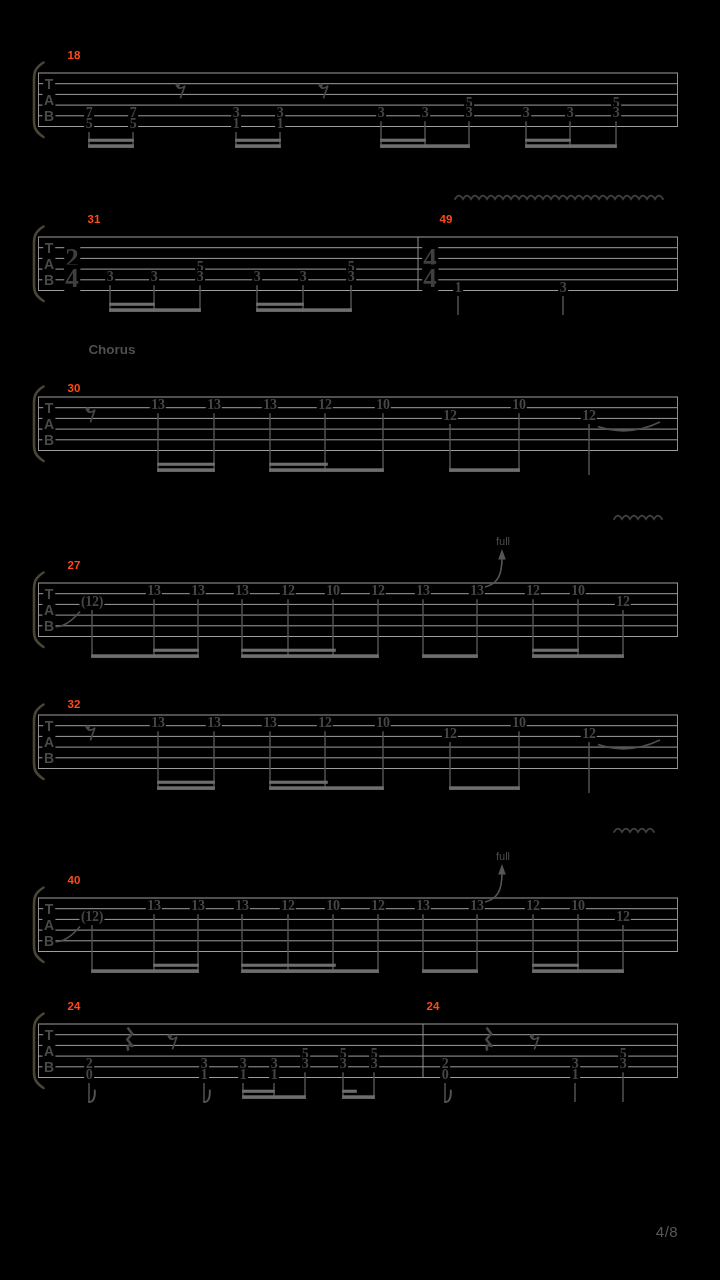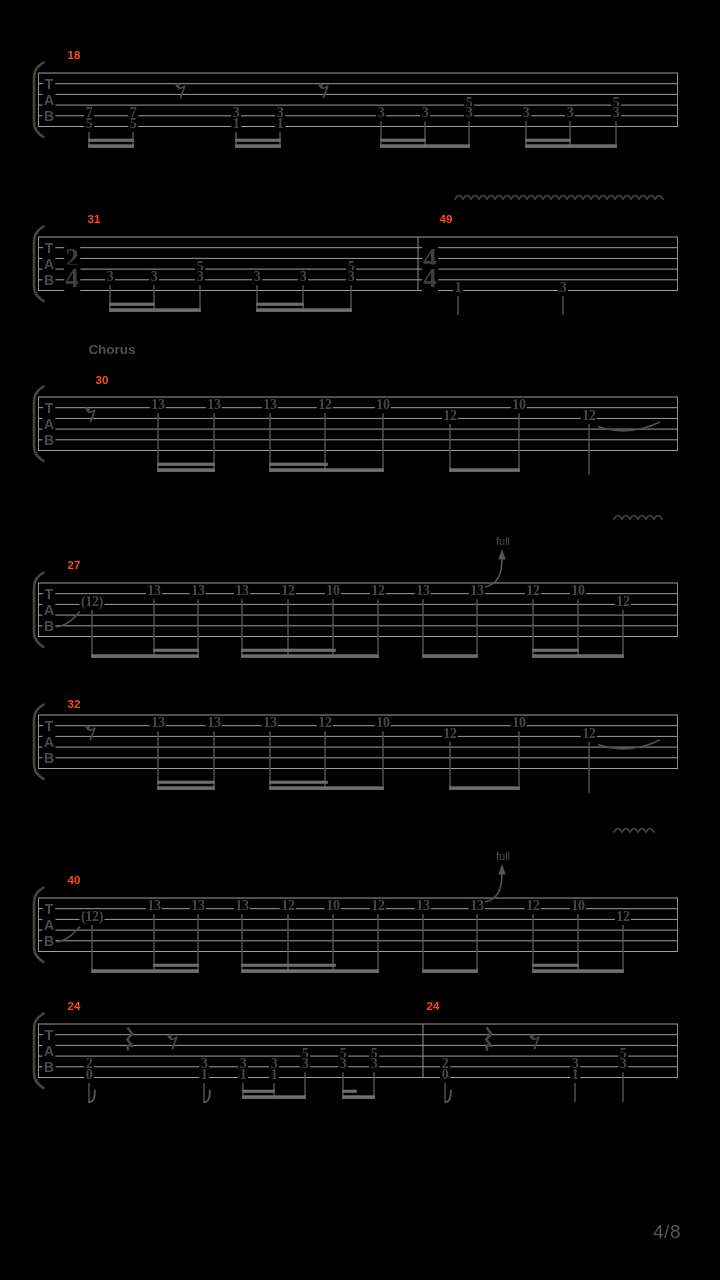--- a/index.html
+++ b/index.html
@@ -9,21 +9,21 @@
   #labels{position:absolute;left:0;top:0;width:720px;height:1280px;}
   .lbl{position:absolute;transform:translate(-50%,-50%);white-space:nowrap;line-height:1;}
   .fret{font-family:"Liberation Serif",serif;font-weight:bold;font-size:14px;
         background:#000;padding:0 1.5px;letter-spacing:-0.3px;}
   .tsig{font-family:"Liberation Serif",serif;font-weight:bold;font-size:27px;
         background:#000;padding:0 1px;}
   .clef{font-weight:bold;font-size:14px;background:#000;padding:0 1.5px;}
   .mnum{font-weight:bold;font-size:11.5px;}
   .section{font-weight:bold;font-size:13.5px;}
   .bendlbl{font-size:11px;}
-  .pagenum{font-size:19px;letter-spacing:0.5px;}
+  .pagenum{font-size:15px;letter-spacing:0.5px;}
 </style>
 </head>
 <body>
 
 <div id="score">
   <svg id="notation" width="720" height="1280" viewBox="0 0 720 1280">
       <path d="M 455,199 q 2,-3.4 4,-3.4 q 2,0 4,3.4 q 2,-3.4 4,-3.4 q 2,0 4,3.4 q 2,-3.4 4,-3.4 q 2,0 4,3.4 q 2,-3.4 4,-3.4 q 2,0 4,3.4 q 2,-3.4 4,-3.4 q 2,0 4,3.4 q 2,-3.4 4,-3.4 q 2,0 4,3.4 q 2,-3.4 4,-3.4 q 2,0 4,3.4 q 2,-3.4 4,-3.4 q 2,0 4,3.4 q 2,-3.4 4,-3.4 q 2,0 4,3.4 q 2,-3.4 4,-3.4 q 2,0 4,3.4 q 2,-3.4 4,-3.4 q 2,0 4,3.4 q 2,-3.4 4,-3.4 q 2,0 4,3.4 q 2,-3.4 4,-3.4 q 2,0 4,3.4 q 2,-3.4 4,-3.4 q 2,0 4,3.4 q 2,-3.4 4,-3.4 q 2,0 4,3.4 q 2,-3.4 4,-3.4 q 2,0 4,3.4 q 2,-3.4 4,-3.4 q 2,0 4,3.4 q 2,-3.4 4,-3.4 q 2,0 4,3.4 q 2,-3.4 4,-3.4 q 2,0 4,3.4 q 2,-3.4 4,-3.4 q 2,0 4,3.4 q 2,-3.4 4,-3.4 q 2,0 4,3.4 q 2,-3.4 4,-3.4 q 2,0 4,3.4 q 2,-3.4 4,-3.4 q 2,0 4,3.4 q 2,-3.4 4,-3.4 q 2,0 4,3.4 q 2,-3.4 4,-3.4 q 2,0 4,3.4 q 2,-3.4 4,-3.4 q 2,0 4,3.4" stroke="#3e3e3e" stroke-width="1.9" fill="none" stroke-linecap="round"></path>
       <path d="M 614,519 q 2,-3.4 4,-3.4 q 2,0 4,3.4 q 2,-3.4 4,-3.4 q 2,0 4,3.4 q 2,-3.4 4,-3.4 q 2,0 4,3.4 q 2,-3.4 4,-3.4 q 2,0 4,3.4 q 2,-3.4 4,-3.4 q 2,0 4,3.4 q 2,-3.4 4,-3.4 q 2,0 4,3.4" stroke="#3e3e3e" stroke-width="1.9" fill="none" stroke-linecap="round"></path>
       <path d="M 614,832 q 2,-3.4 4,-3.4 q 2,0 4,3.4 q 2,-3.4 4,-3.4 q 2,0 4,3.4 q 2,-3.4 4,-3.4 q 2,0 4,3.4 q 2,-3.4 4,-3.4 q 2,0 4,3.4 q 2,-3.4 4,-3.4 q 2,0 4,3.4" stroke="#3e3e3e" stroke-width="1.9" fill="none" stroke-linecap="round"></path>
       <g>
@@ -303,21 +303,21 @@
       <span class="lbl fret" style="left: 200px; top: 277.3px; color: rgb(69, 69, 69);">3</span>
       <span class="lbl fret" style="left: 257px; top: 277.3px; color: rgb(69, 69, 69);">3</span>
       <span class="lbl fret" style="left: 303px; top: 277.3px; color: rgb(69, 69, 69);">3</span>
       <span class="lbl fret" style="left: 351px; top: 266.6px; color: rgb(69, 69, 69);">5</span>
       <span class="lbl fret" style="left: 351px; top: 277.3px; color: rgb(69, 69, 69);">3</span>
       <span class="lbl fret" style="left: 458px; top: 288px; color: rgb(69, 69, 69);">1</span>
       <span class="lbl fret" style="left: 563px; top: 288px; color: rgb(69, 69, 69);">3</span>
       <span class="lbl clef" style="left: 49px; top: 407.6px; color: rgb(74, 74, 74);">T</span>
       <span class="lbl clef" style="left: 49px; top: 423.6px; color: rgb(74, 74, 74);">A</span>
       <span class="lbl clef" style="left: 49px; top: 439.6px; color: rgb(74, 74, 74);">B</span>
-      <span class="lbl mnum" style="left: 74px; top: 381px; color: rgb(255, 74, 26); margin-left: 28px;">30</span>
+      <span class="lbl mnum" style="left: 74px; top: 389px; color: rgb(255, 74, 26);">30</span>
       <span class="lbl fret" style="left: 158px; top: 405.2px; color: rgb(69, 69, 69);">13</span>
       <span class="lbl fret" style="left: 214px; top: 405.2px; color: rgb(69, 69, 69);">13</span>
       <span class="lbl fret" style="left: 270px; top: 405.2px; color: rgb(69, 69, 69);">13</span>
       <span class="lbl fret" style="left: 325px; top: 405.2px; color: rgb(69, 69, 69);">12</span>
       <span class="lbl fret" style="left: 383px; top: 405.2px; color: rgb(69, 69, 69);">10</span>
       <span class="lbl fret" style="left: 450px; top: 415.9px; color: rgb(69, 69, 69);">12</span>
       <span class="lbl fret" style="left: 519px; top: 405.2px; color: rgb(69, 69, 69);">10</span>
       <span class="lbl fret" style="left: 589px; top: 415.9px; color: rgb(69, 69, 69);">12</span>
       <span class="lbl clef" style="left: 49px; top: 593.6px; color: rgb(74, 74, 74);">T</span>
       <span class="lbl clef" style="left: 49px; top: 609.6px; color: rgb(74, 74, 74);">A</span>

